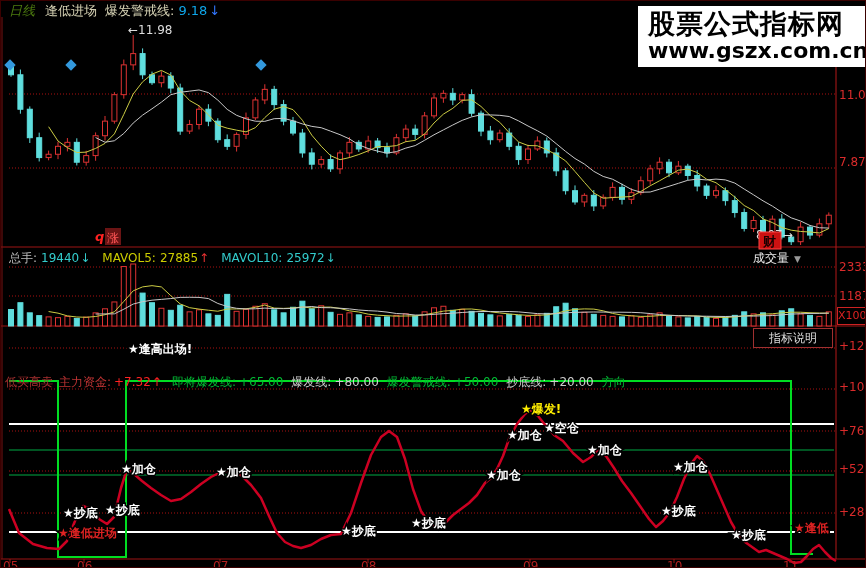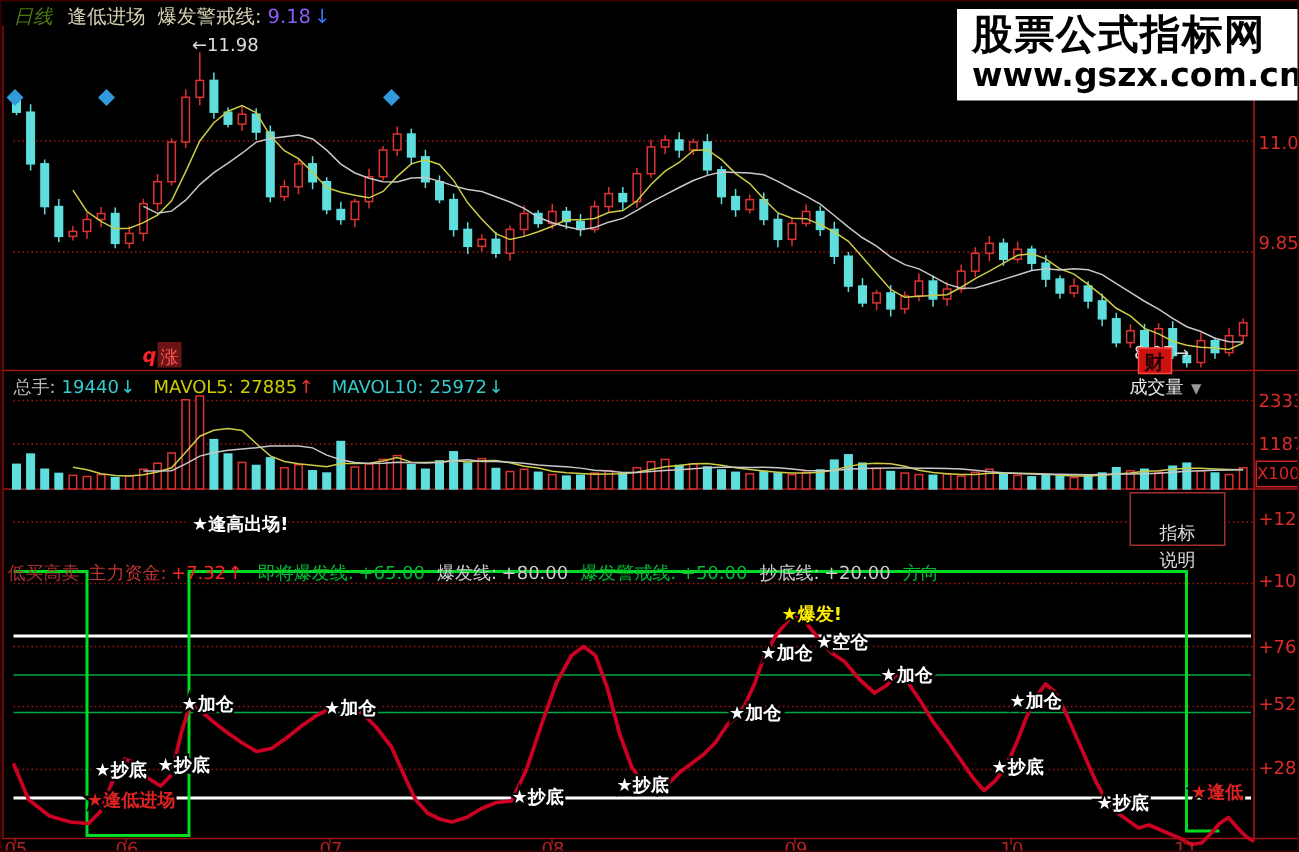--- a/index.html
+++ b/index.html
@@ -6,22 +6,22 @@
   .screen{position:relative;width:866px;height:568px;background:#000;overflow:hidden;
           font-family:"DejaVu Sans","Liberation Sans",sans-serif;border:1px solid #3a0000;box-sizing:border-box;}
   #chart-svg{position:absolute;left:0;top:0;}
   .hrow{position:absolute;white-space:nowrap;font-size:12px;}
   .hrow span{display:inline-block;}
   .title-bar{top:1px;left:8px;font-size:13px;}
   .vol-header{top:249px;left:8px;}
   .ind-header{top:329px;left:4px;margin-top:44px;}
   .vol-selector{position:absolute;left:752px;top:249px;font-size:12px;color:#eee;cursor:pointer;}
   .vol-selector .tri{color:#999;font-size:9px;margin-left:5px;}
-  .help-btn{position:absolute;left:752px;top:327px;width:64px;height:20px;background:#000;
-            border:1px solid #a03030;color:#ddd;font-size:12px;padding:17px;line-height:18px;cursor:pointer;
+  .help-btn{position:absolute;left:752px;top:327px;width:80px;height:20px;background:#000;
+            border:1px solid #a03030;color:#ddd;font-size:12px;padding:0;line-height:18px;cursor:pointer;
             font-family:"DejaVu Sans","Liberation Sans",sans-serif;}
   .x1000{position:absolute;left:836px;top:306px;width:29px;height:16px;border:1px solid #cc2222;
          color:#dd2222;font-size:11px;line-height:15px;overflow:hidden;}
   .watermark{position:absolute;left:637px;top:5px;width:246px;background:#ffffff;
              padding:3px 8px 5px 10px;z-index:20;}
   .wm1{font-size:27px;font-weight:bold;letter-spacing:1px;line-height:1.1;white-space:nowrap;}
   .wm2{font-size:22px;font-weight:bold;line-height:1.05;white-space:nowrap;}
   .axl{position:absolute;left:838px;font-size:12px;color:#d92b2b;white-space:nowrap;width:28px;overflow:visible;}
 </style>
 </head>
@@ -368,40 +368,40 @@
         <line x1="367" y1="558" x2="367" y2="562" stroke="#9e1414" stroke-width="1"></line>
         <text x="522" y="569" fill="#b32020" font-size="12" font-family="&quot;DejaVu Sans&quot;,&quot;Liberation Sans&quot;,sans-serif">09</text>
         <line x1="529" y1="558" x2="529" y2="562" stroke="#9e1414" stroke-width="1"></line>
         <text x="666" y="569" fill="#b32020" font-size="12" font-family="&quot;DejaVu Sans&quot;,&quot;Liberation Sans&quot;,sans-serif">10</text>
         <line x1="673" y1="558" x2="673" y2="562" stroke="#9e1414" stroke-width="1"></line>
         <text x="782" y="569" fill="#b32020" font-size="12" font-family="&quot;DejaVu Sans&quot;,&quot;Liberation Sans&quot;,sans-serif">11</text>
         <line x1="789" y1="558" x2="789" y2="562" stroke="#9e1414" stroke-width="1"></line>
       </g>
     </svg>
 
-  <div class="hrow title-bar" id="title-bar"><span style="color: #4d7c0f; margin-right: 10px; font-style: italic;">日线</span><span style="color: rgb(214, 210, 180); margin-right: 8px;">逢低进场</span><span style="color: rgb(214, 210, 180); margin-right: 4px;">爆发警戒线:</span><span style="color: #8b5cf6; margin-right: 2px;">9.18</span><span style="color: rgb(51, 119, 255); margin-right: 0px;">↓</span></div>
+  <div class="hrow title-bar" id="title-bar"><span style="color: #4d7c0f; margin-right: 10px; font-style: italic;">日线</span><span style="color: rgb(214, 210, 180); margin-right: 8px;">逢低进场</span><span style="color: rgb(214, 210, 180); margin-right: 4px;">爆发警戒线:</span><span style="color: #0ea5e9; margin-right: 2px;">9.18</span><span style="color: rgb(51, 119, 255); margin-right: 0px;">↓</span></div>
   <div class="hrow vol-header" id="vol-header"><span style="color: rgb(187, 187, 187); margin-right: 4px;">总手:</span><span style="color: rgb(51, 204, 204); margin-right: 1px;">19440</span><span style="color: rgb(51, 204, 204); margin-right: 12px;">↓</span><span style="color: rgb(204, 204, 0); margin-right: 4px;">MAVOL5:</span><span style="color: rgb(204, 204, 0); margin-right: 1px;">27885</span><span style="color: rgb(238, 51, 51); margin-right: 12px;">↑</span><span style="color: rgb(51, 204, 204); margin-right: 4px;">MAVOL10:</span><span style="color: rgb(51, 204, 204); margin-right: 1px;">25972</span><span style="color: rgb(51, 204, 204); margin-right: 0px;">↓</span></div>
   <div class="hrow ind-header" id="ind-header"><span style="color: rgb(168, 48, 48); margin-right: 6px;">低买高卖</span><span style="color: rgb(192, 52, 52); margin-right: 3px;">主力资金:</span><span style="color: rgb(255, 34, 34); margin-right: 1px;">+7.32</span><span style="color: rgb(255, 34, 34); margin-right: 10px;">↑</span><span style="color: rgb(0, 187, 51); margin-right: 3px;">即将爆发线:</span><span style="color: rgb(0, 187, 51); margin-right: 8px;">+65.00</span><span style="color: rgb(204, 204, 204); margin-right: 3px;">爆发线:</span><span style="color: rgb(204, 204, 204); margin-right: 8px;">+80.00</span><span style="color: rgb(0, 187, 51); margin-right: 3px;">爆发警戒线:</span><span style="color: rgb(0, 187, 51); margin-right: 8px;">+50.00</span><span style="color: rgb(204, 204, 204); margin-right: 3px;">抄底线:</span><span style="color: rgb(204, 204, 204); margin-right: 8px;">+20.00</span><span style="color: rgb(0, 187, 51); margin-right: 0px;">方向</span></div>
 
   <div class="vol-selector">
     <span>成交量</span><span class="tri">▼</span>
   </div>
 
   <button class="help-btn">指标说明</button>
 
   <div class="x1000"><span>X1000</span></div>
 
   <div class="watermark">
     <div class="wm1">股票公式指标网</div>
     <div class="wm2">www.gszx.com.cn</div>
   </div>
 
   <div id="axis-labels">
       <div class="axl" style="top: 87px; color: rgb(217, 43, 43);">11.01</div>
-      <div class="axl" style="top: 154px; color: rgb(217, 43, 43);">9.85</div>
+      <div class="axl" style="top: 154px; color: rgb(217, 43, 43);">7.87</div>
       <div class="axl" style="top: 259px; color: rgb(217, 43, 43);">23335</div>
       <div class="axl" style="top: 288px; color: rgb(217, 43, 43);">11874</div>
       <div class="axl" style="top: 338px; color: rgb(217, 43, 43);">+125.</div>
       <div class="axl" style="top: 379px; color: rgb(217, 43, 43);">+101.</div>
       <div class="axl" style="top: 423px; color: rgb(217, 43, 43);">+76.9</div>
       <div class="axl" style="top: 461px; color: rgb(217, 43, 43);">+52.8</div>
       <div class="axl" style="top: 504px; color: rgb(217, 43, 43);">+28.8</div>
     </div>
 </div>
 

